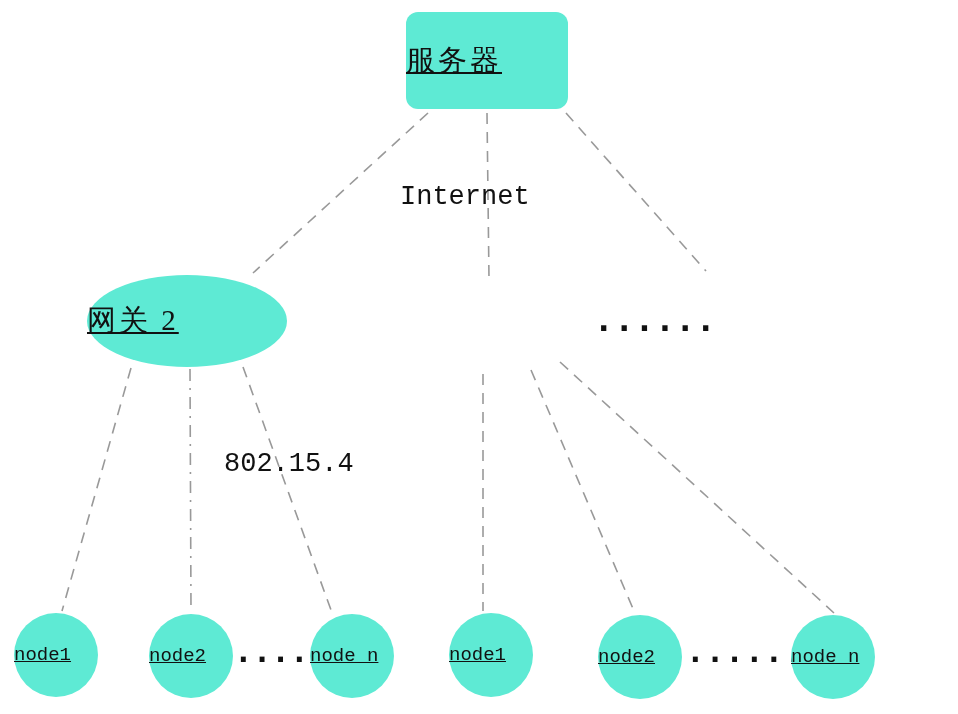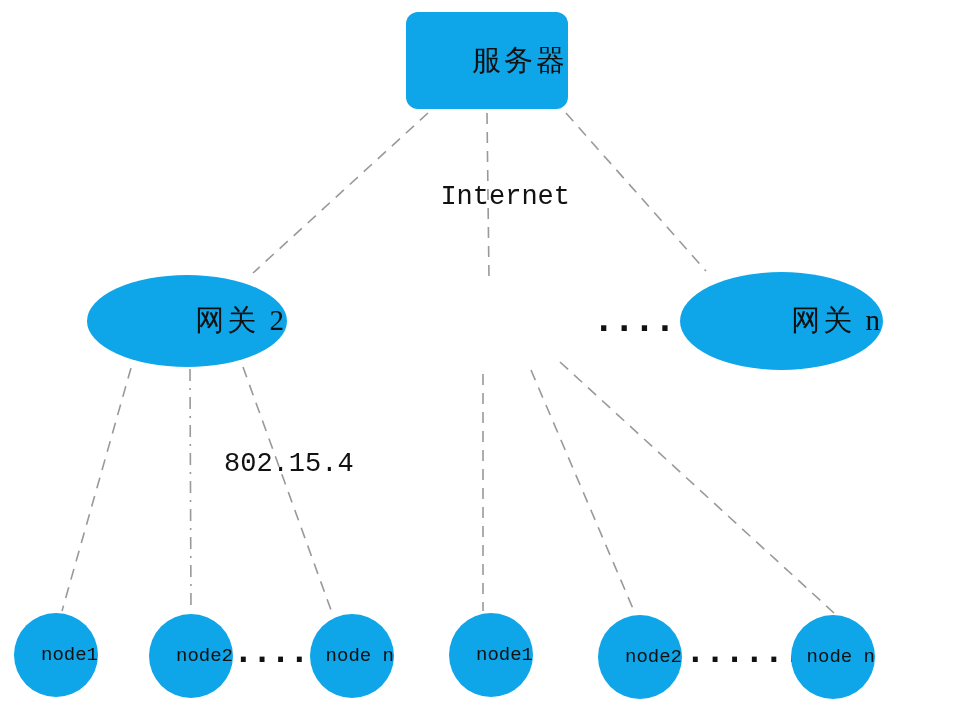--- a/index.html
+++ b/index.html
@@ -20,24 +20,25 @@
   }
   .edges line {
     stroke: #999999;
     stroke-width: 1.6;
     stroke-dasharray: 11 8;
     fill: none;
   }
   .edges line.dashdot { stroke-dasharray: 12 7 2 7; }
   .shape {
     position: absolute;
-    background: #0ea5e9;
+    background: #5eead4;
     display: flex;
     align-items: center;
-    justify-content: flex-end;
+    justify-content: flex-start;
+    text-decoration: underline;
   }
   .server-box {
     left: 406px; top: 12px;
     width: 162px; height: 97px;
     border-radius: 12px;
   }
   .ellipse { border-radius: 50%; }
   .gw1 { left: 87px;  top: 275px; width: 200px; height: 92px; }
   .gw2 { left: 393px; top: 281px; width: 205px; height: 92px; }
   .gwn { left: 680px; top: 272px; width: 203px; height: 98px; }
@@ -60,21 +61,21 @@
     color: #111111;
     white-space: nowrap;
   }
   .float-label {
     position: absolute;
     font-family: "Liberation Mono", "DejaVu Sans Mono", monospace;
     font-size: 27px;
     color: #111111;
     white-space: nowrap;
   }
-  .internet-label { left: 400px; top: 182px; width: 170px; text-align: right; }
+  .internet-label { left: 400px; top: 182px; width: 170px; text-align: left; }
   .protocol-label { left: 224px; top: 449px; }
   .dots {
     position: absolute;
     color: #111111;
     font-family: "DejaVu Sans", "Liberation Sans", sans-serif;
     font-weight: bold;
     white-space: nowrap;
     letter-spacing: 9px;
     line-height: 1;
   }
@@ -103,23 +104,20 @@
     <span class="cjk-label">服务器</span>
   </div>
 
   <div class="float-label internet-label">Internet</div>
   <div class="float-label protocol-label">802.15.4</div>
 
   <div class="shape ellipse gw1">
     <span class="cjk-label">网关 2</span>
   </div>
   <div class="dots gw-dots">······</div>
-  <div class="shape ellipse gwn">
-    <span class="cjk-label">网关 n</span>
-  </div>
 
   <div class="shape circle ln1">
     <span class="node-label">node1</span>
   </div>
   <div class="shape circle ln2">
     <span class="node-label">node2</span>
   </div>
   <div class="dots lnode-dots">·····</div>
   <div class="shape circle lnn">
     <span class="node-label">node n</span>

